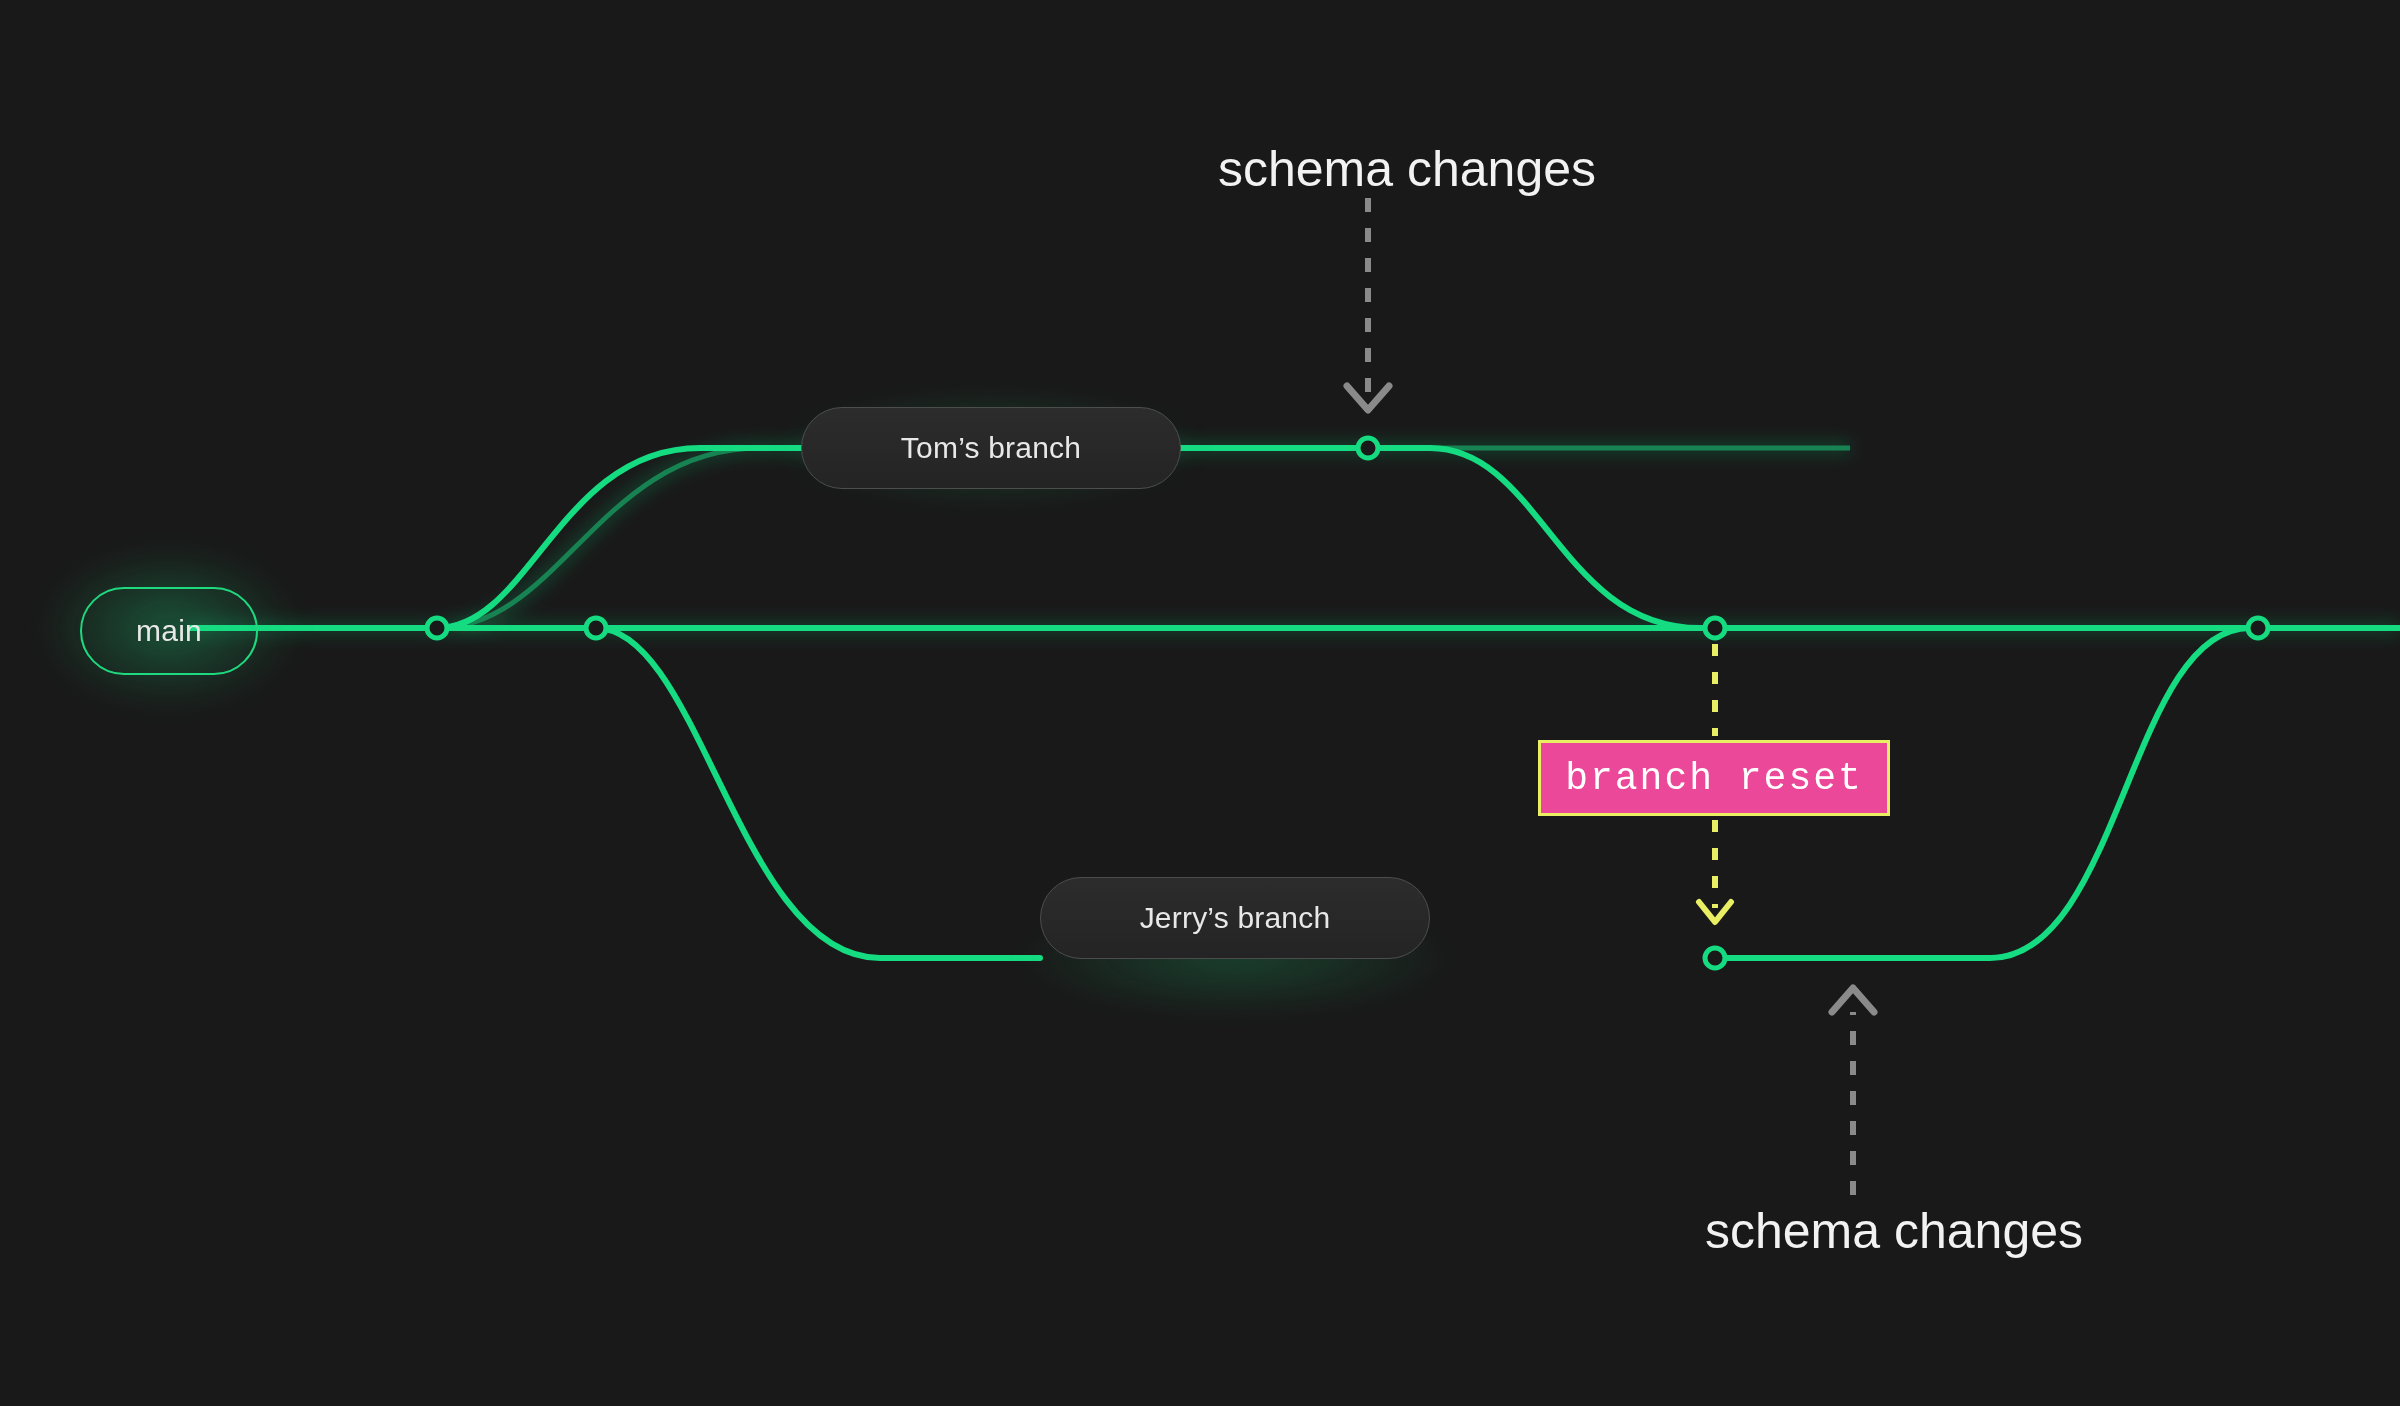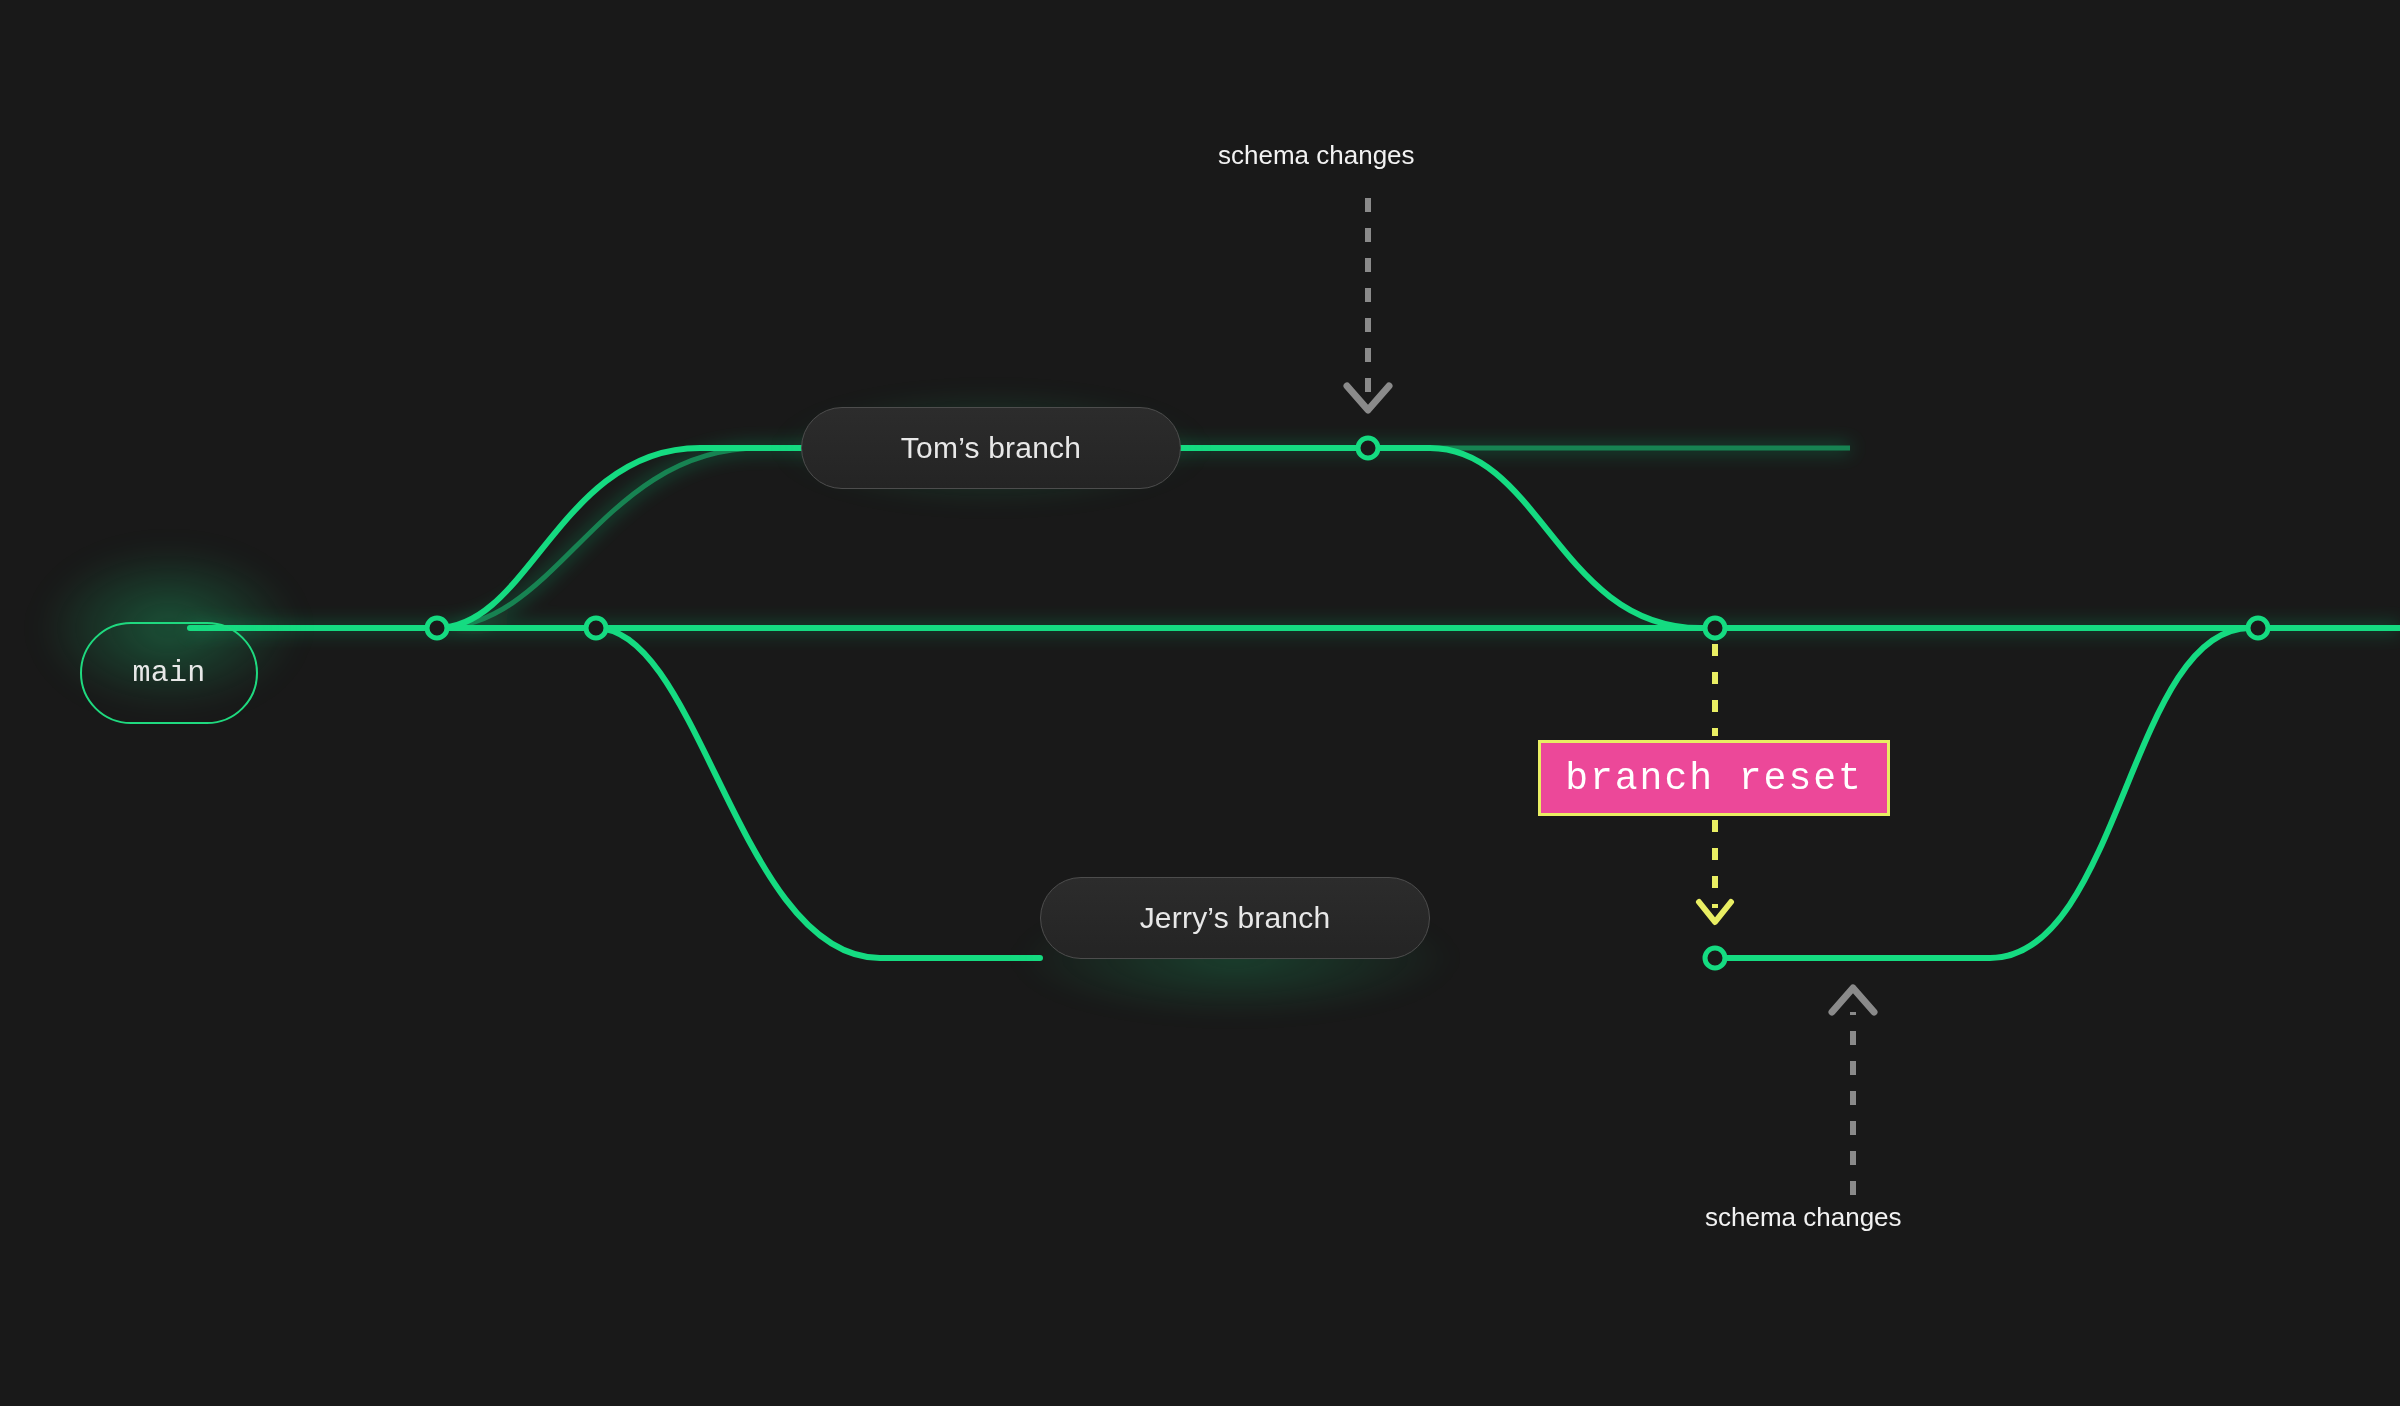--- a/index.html
+++ b/index.html
@@ -89,21 +89,21 @@
     font-family: "Liberation Mono", "DejaVu Sans Mono", monospace;
     font-size: 38px;
     letter-spacing: 2px;
     z-index: 7;
   }
 
   
   .annotation {
     position: absolute;
     color: #f2f2f2;
-    font-size: 26px;
+    font-size: 50px;
     white-space: nowrap;
     z-index: 6;
   }
 </style>
 </head>
 <body>
 
 <div id="stage">
 
   <svg id="graph" viewBox="0 0 2400 1406" xmlns="http://www.w3.org/2000/svg">
@@ -160,21 +160,21 @@
     </g>
 
     <g>
       <line x1="1715" y1="644" x2="1715" y2="736" stroke="#e9ee63" stroke-width="6" stroke-dasharray="12 16"></line>
       <line x1="1715" y1="820" x2="1715" y2="908" stroke="#e9ee63" stroke-width="6" stroke-dasharray="12 16"></line>
       <path d="M 1699 902 L 1715 922 L 1731 902" stroke="#e9ee63" stroke-width="6" fill="none" stroke-linecap="round" stroke-linejoin="round"></path>
     </g>
   </svg>
 
   <div class="main-glow" style="left:40px; top:547px; width:258px; height:162px;"></div>
-  <div class="pill pill-main" style="left:80px; top:622px; width:178px; height:102px;font-family:Liberation Mono, monospace;">
+  <div class="pill pill-main" style="left:80px; top:587px; width:178px; height:88px;">
     <span>main</span>
   </div>
 
   <div class="pill-glow" style="left:771px; top:387px; width:440px; height:122px;"></div>
   <div class="pill pill-branch" style="left:801px; top:407px; width:380px; height:82px;">
     <span>Tom’s branch</span>
   </div>
 
   <div class="pill-glow" style="left:1010px; top:897px; width:450px; height:122px;"></div>
   <div class="pill pill-branch" style="left:1040px; top:877px; width:390px; height:82px;">

